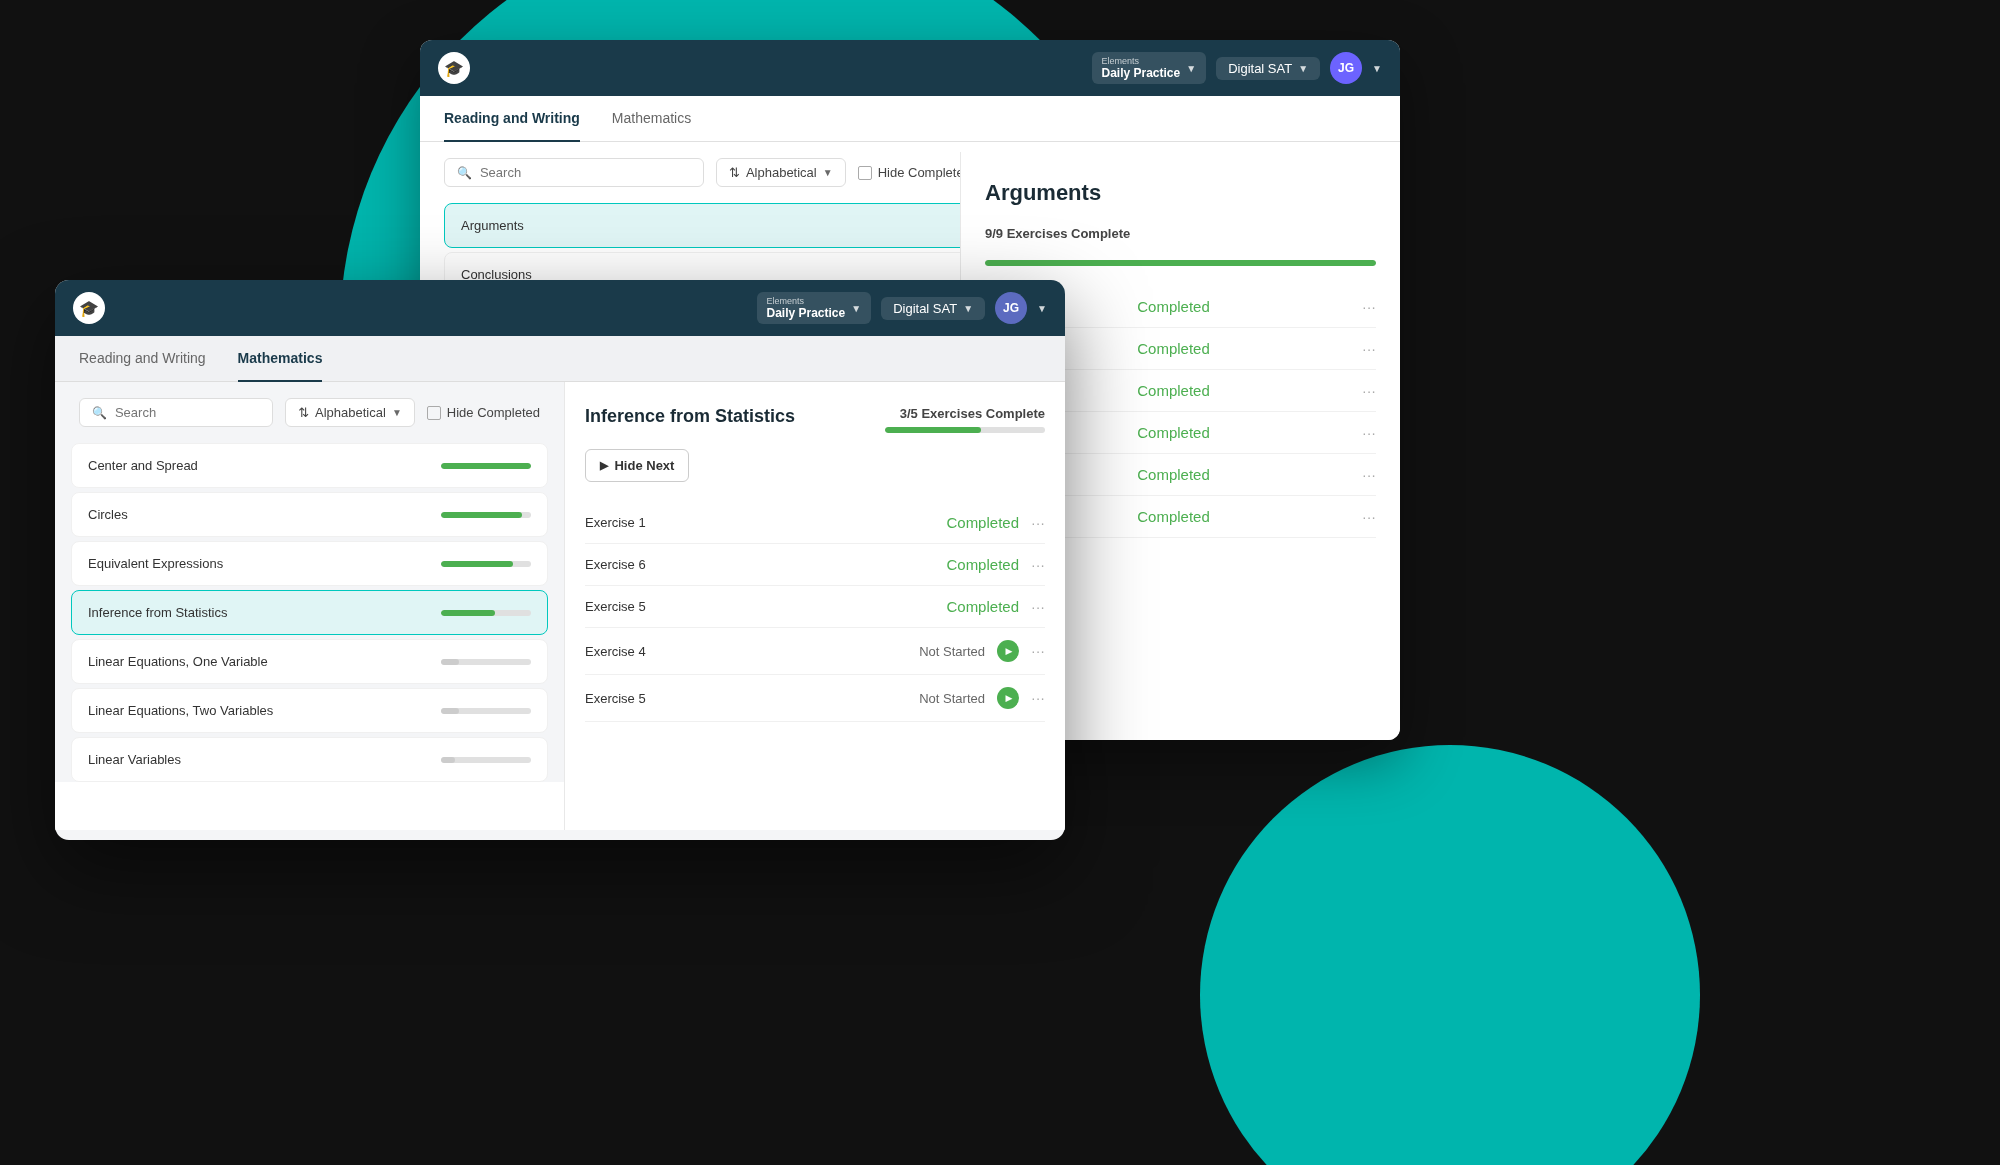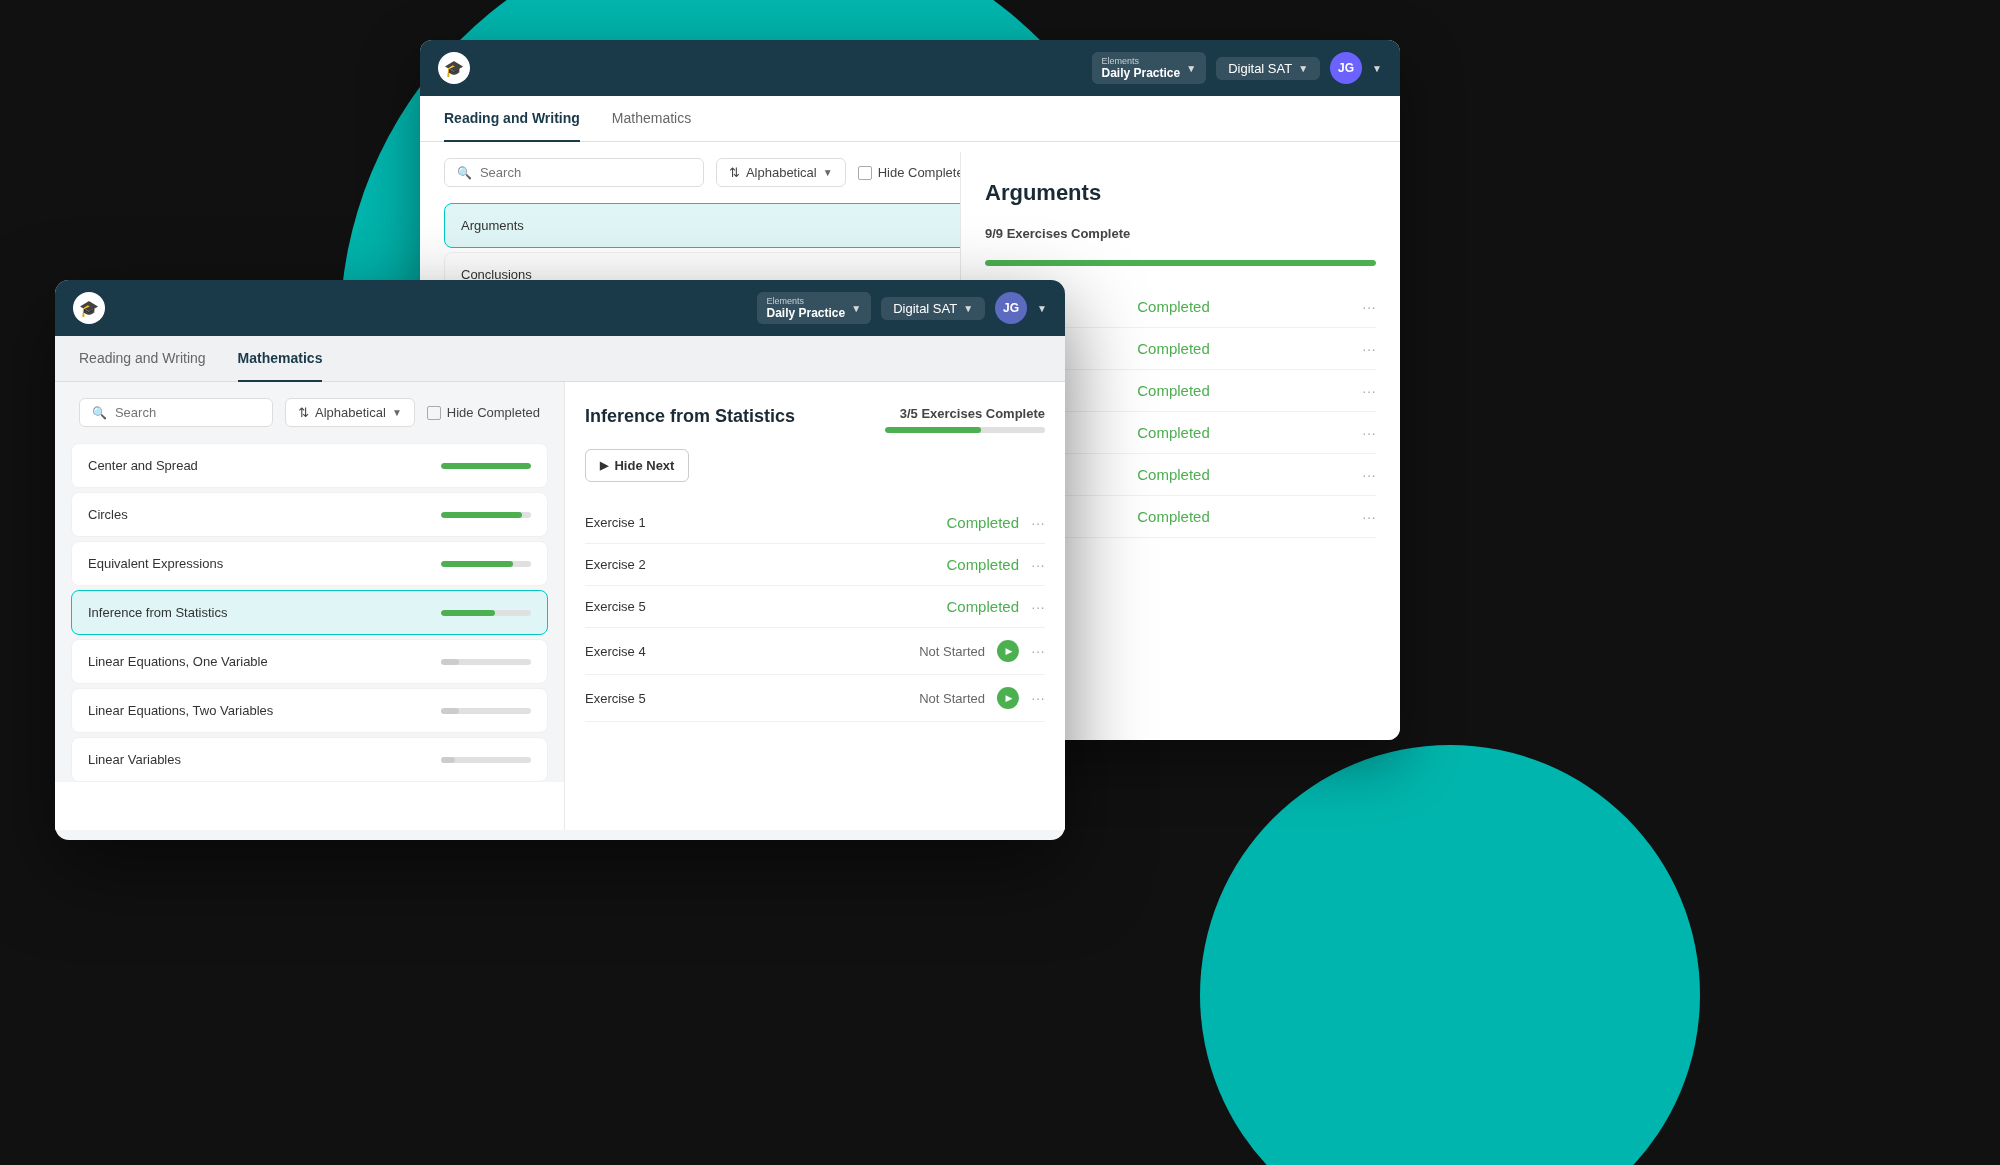--- a/index.html
+++ b/index.html
@@ -653,21 +653,21 @@
 
       <div>
         <div class="exercise-item-row">
           <span class="exercise-item-label">Exercise 1</span>
           <div class="exercise-item-right">
             <span class="completed-text">Completed</span>
             <span class="three-dots">···</span>
           </div>
         </div>
         <div class="exercise-item-row">
-          <span class="exercise-item-label">Exercise 2</span>
+          <span class="exercise-item-label">Exercise 6</span>
           <div class="exercise-item-right">
             <span class="completed-text">Completed</span>
             <span class="three-dots">···</span>
           </div>
         </div>
         <div class="exercise-item-row">
           <span class="exercise-item-label">Exercise 5</span>
           <div class="exercise-item-right">
             <span class="completed-text">Completed</span>
             <span class="three-dots">···</span>

